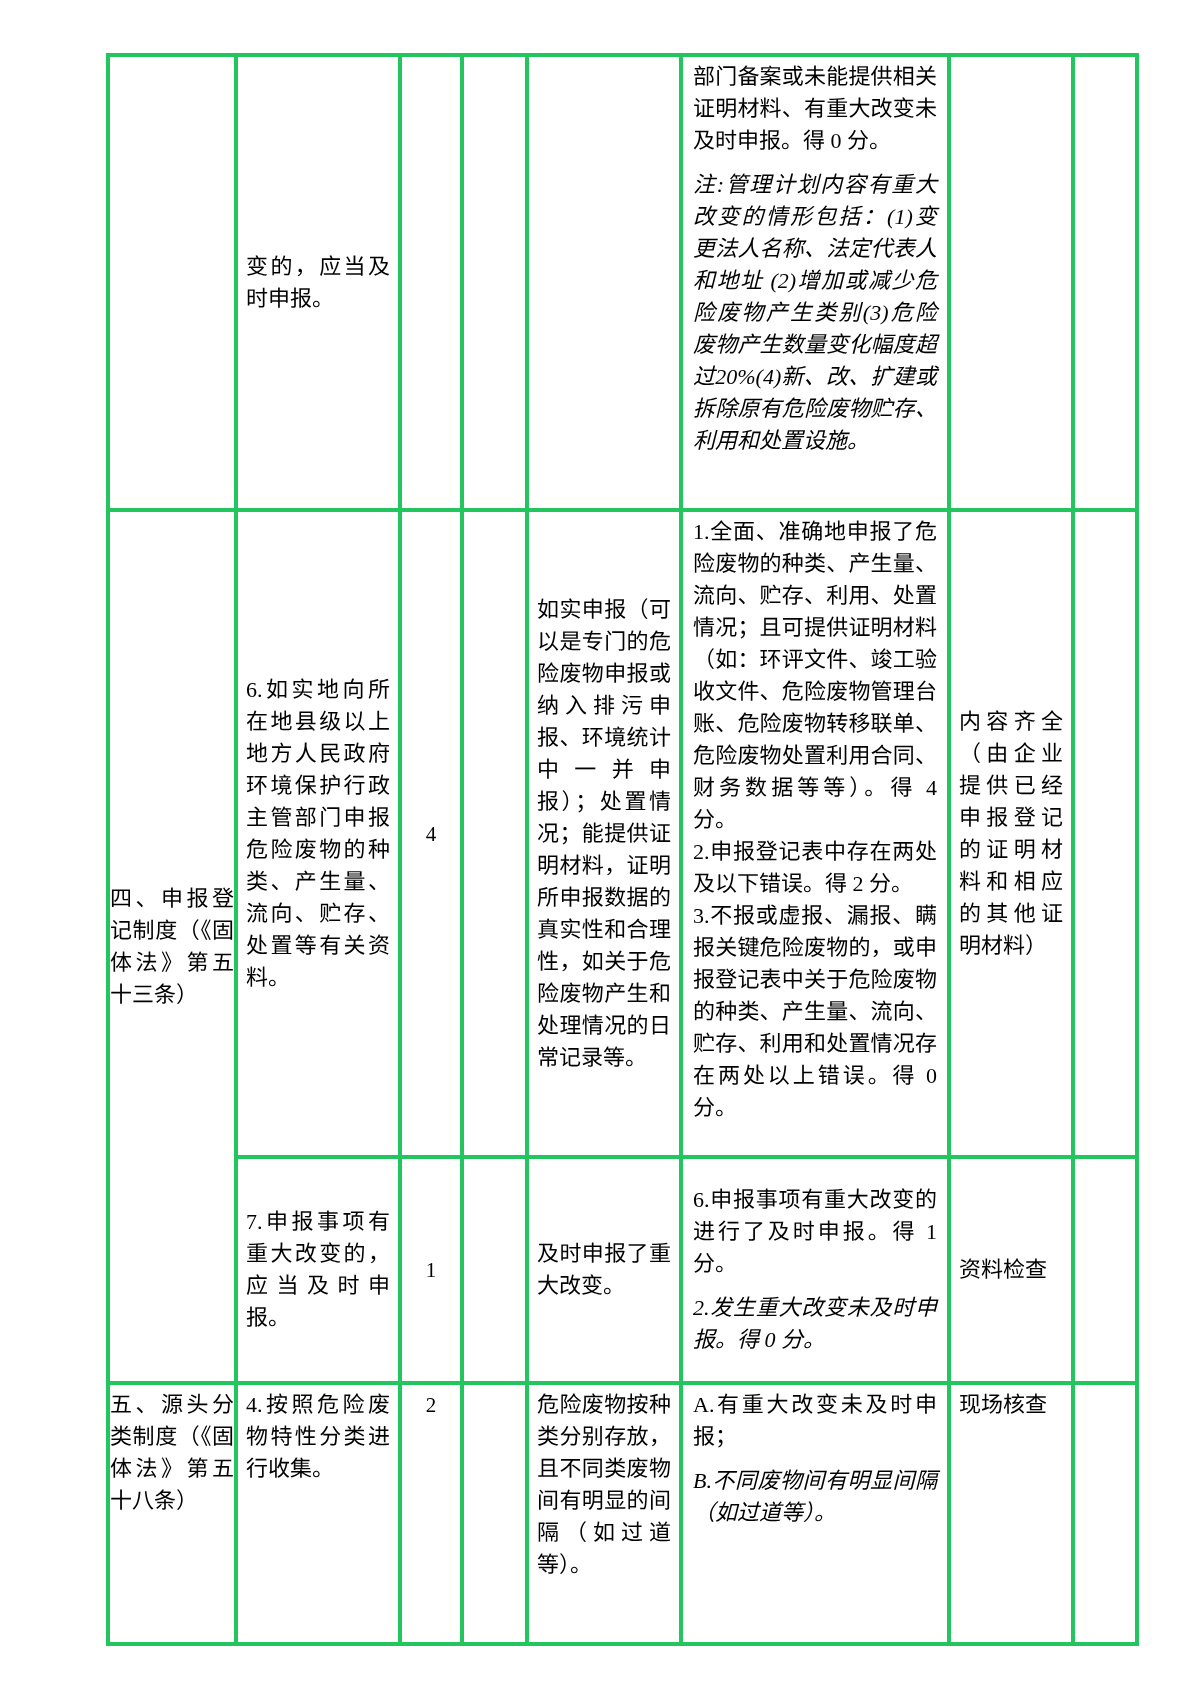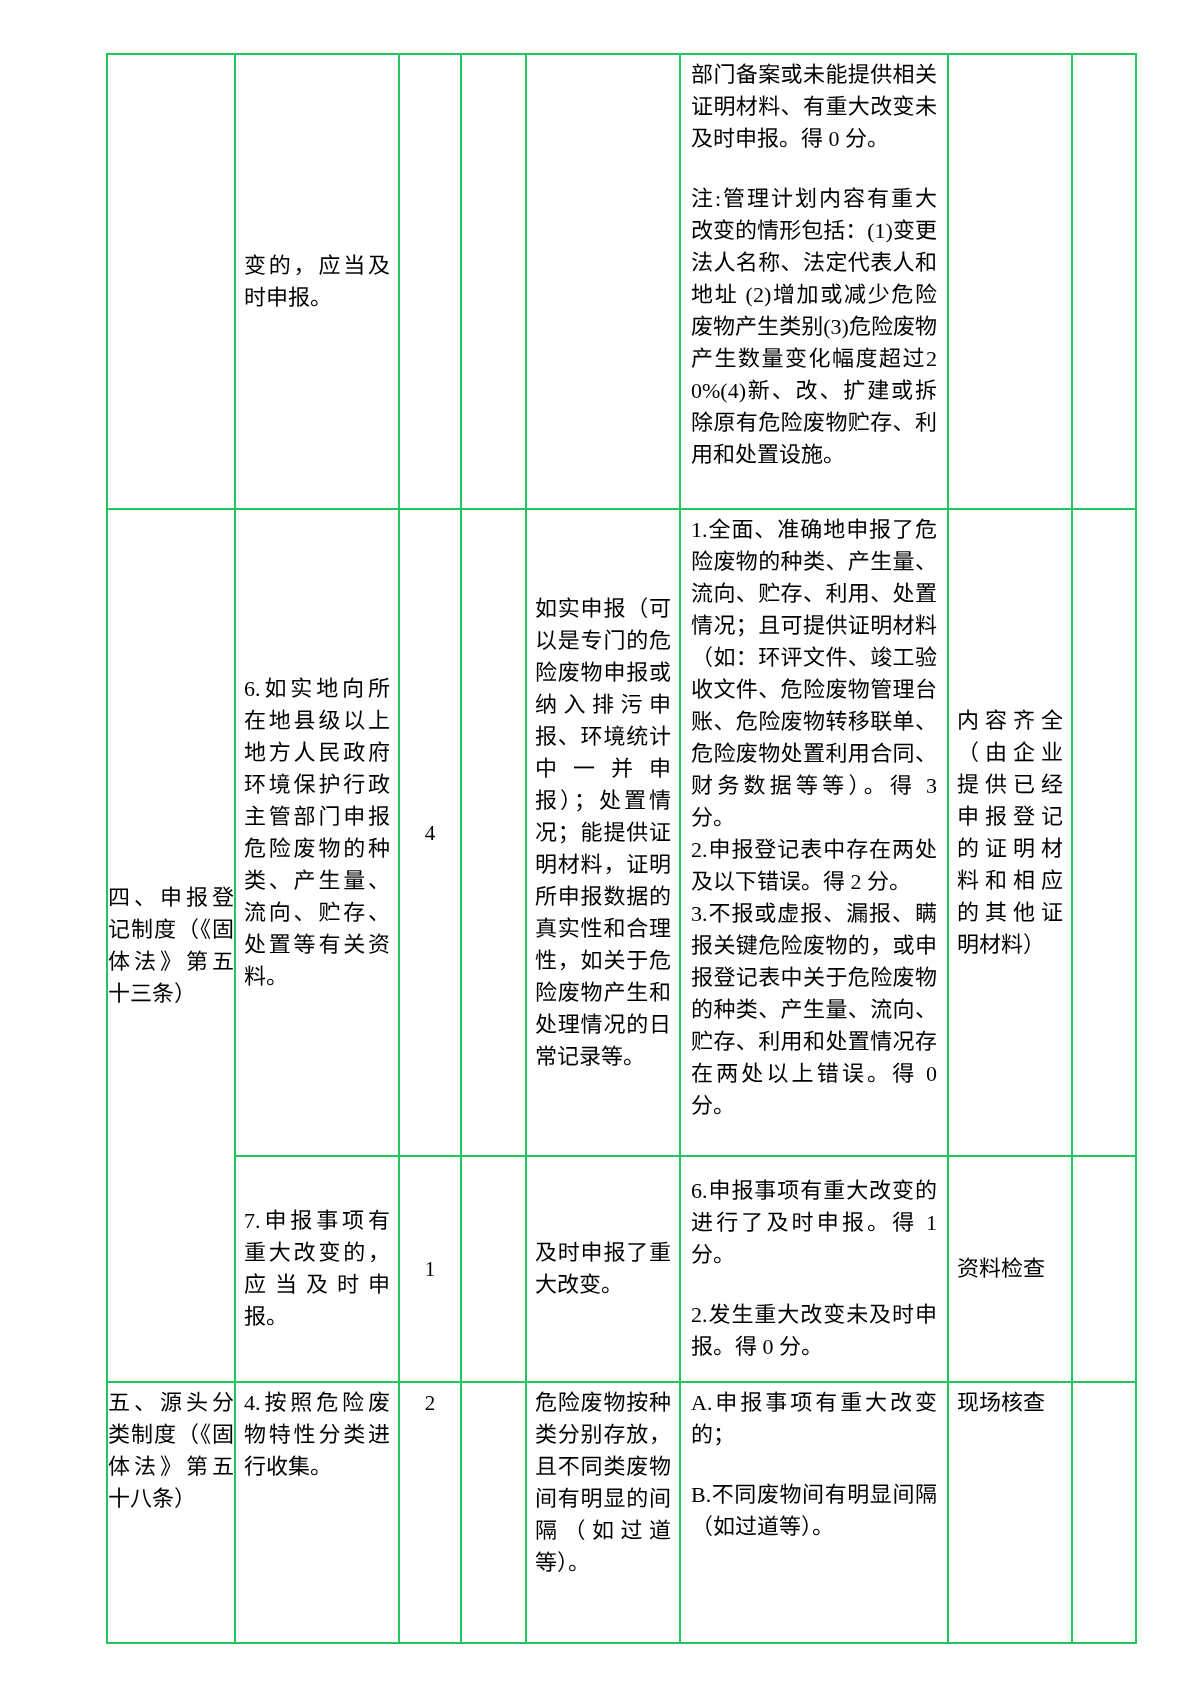--- a/index.html
+++ b/index.html
@@ -16,38 +16,38 @@
   }
   table.doc-table {
     position: absolute;
     left: 106px;
     top: 53px;
     width: 1031px;
     border-collapse: collapse;
     table-layout: fixed;
   }
   td {
-    border: 2px solid #22c55e;
+    border: 4px solid #22c55e;
     padding: 4px 8px;
     font-size: 22px;
     line-height: 32px;
     vertical-align: middle;
     text-align: justify;
     overflow: hidden;
     word-break: break-all;
   }
   td.v-top { vertical-align: top; }
   td.num {
     text-align: center;
     font-size: 21px;
   }
   td.cat { padding: 4px 0; }
   td.crit { padding: 4px 10px; }
   p { margin: 0; }
-  p.gap { margin-top: 28px; }
+  p.gap { margin-top: 12px; font-style: italic; }
 </style>
 </head>
 <body>
 
 <table class="doc-table">
   <colgroup>
     <col style="width:128px">
     <col style="width:164px">
     <col style="width:62px">
     <col style="width:65px">
@@ -82,21 +82,21 @@
       <p>6.如实地向所在地县级以上地方人民政府环境保护行政主管部门申报危险废物的种类、产生量、流向、贮存、处置等有关资料。</p>
     </td>
     <td class="num">
       <p>4</p>
     </td>
     <td></td>
     <td>
       <p>如实申报（可以是专门的危险废物申报或纳入排污申报、环境统计中一并申报）；处置情况；能提供证明材料，证明所申报数据的真实性和合理性，如关于危险废物产生和处理情况的日常记录等。</p>
     </td>
     <td class="crit v-top">
-      <p>1.全面、准确地申报了危险废物的种类、产生量、流向、贮存、利用、处置情况；且可提供证明材料（如：环评文件、竣工验收文件、危险废物管理台账、危险废物转移联单、危险废物处置利用合同、财务数据等等）。得 3 分。</p>
+      <p>1.全面、准确地申报了危险废物的种类、产生量、流向、贮存、利用、处置情况；且可提供证明材料（如：环评文件、竣工验收文件、危险废物管理台账、危险废物转移联单、危险废物处置利用合同、财务数据等等）。得 4 分。</p>
       <p>2.申报登记表中存在两处及以下错误。得 2 分。</p>
       <p>3.不报或虚报、漏报、瞒报关键危险废物的，或申报登记表中关于危险废物的种类、产生量、流向、贮存、利用和处置情况存在两处以上错误。得 0 分。</p>
     </td>
     <td>
       <p>内容齐全（由企业提供已经申报登记的证明材料和相应的其他证明材料）</p>
     </td>
     <td></td>
   </tr>
 
   <tr style="height:226px">
@@ -128,21 +128,21 @@
       <p>4.按照危险废物特性分类进行收集。</p>
     </td>
     <td class="num v-top">
       <p>2</p>
     </td>
     <td></td>
     <td class="v-top">
       <p>危险废物按种类分别存放，且不同类废物间有明显的间隔（如过道等）。</p>
     </td>
     <td class="crit v-top">
-      <p>A.申报事项有重大改变的；</p>
+      <p>A.有重大改变未及时申报；</p>
       <p class="gap">B.不同废物间有明显间隔（如过道等）。</p>
     </td>
     <td class="v-top">
       <p>现场核查</p>
     </td>
     <td></td>
   </tr>
 </tbody>
   </table>
 

